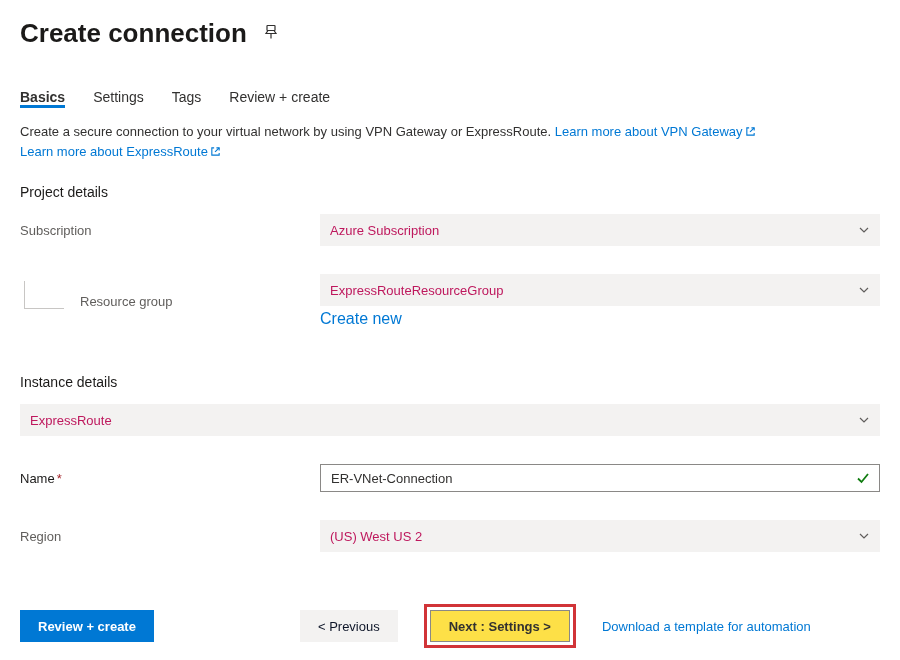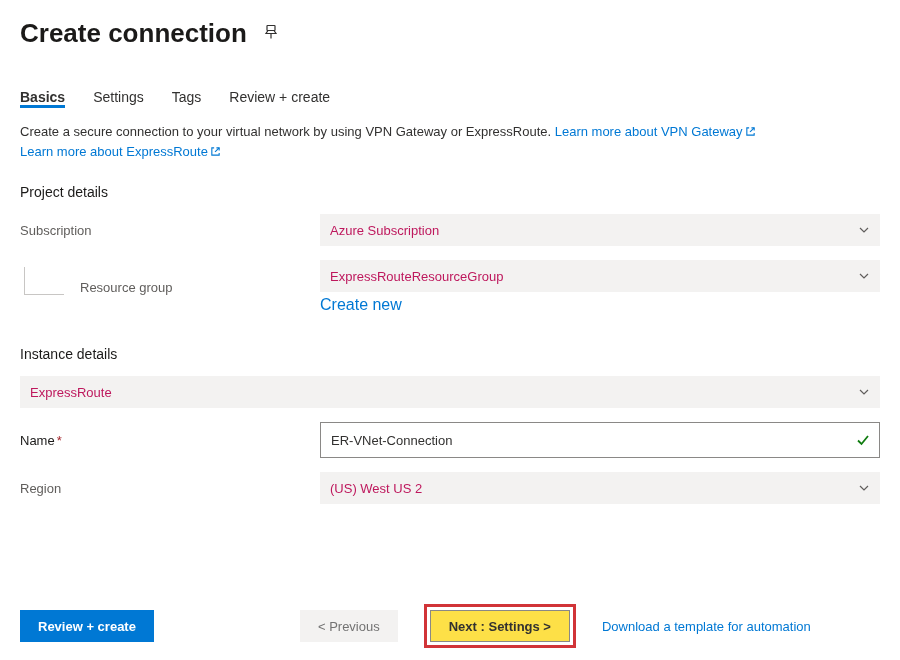--- a/index.html
+++ b/index.html
@@ -62,21 +62,21 @@
     }
     .section-heading {
       font-size: 14px;
       font-weight: 400;
       margin-bottom: 14px;
       color: #1b1a19;
     }
     .form-row {
       display: flex;
       align-items: center;
-      margin-bottom: 14px;
+      margin-bottom: 28px;
     }
     .form-label-col {
       width: 300px;
       flex-shrink: 0;
       display: flex;
       align-items: center;
       gap: 6px;
     }
     .form-label {
       font-size: 13px;
@@ -96,21 +96,21 @@
       align-items: center;
       justify-content: space-between;
       padding: 15px 10px;
       color: #be185d;
       font-size: 13px;
       cursor: pointer;
     }
     .select-box .chev { color: #605e5c; }
     .text-input {
       width: 100%;
-      height: 36px;
+      height: 28px;
       border: 1px solid #8a8886;
       padding: 0 34px 0 10px;
       font-size: 13px;
       color: #323130;
       outline: none;
     }
     .input-wrap { position: relative; }
     .valid-check {
       position: absolute;
       right: 10px;
@@ -170,21 +170,21 @@
       align-items: center;
       justify-content: center;
     }
     .btn-primary {
       background: #0078d4;
       color: #fff;
       font-weight: 600;
     }
     .btn-disabled {
       background: #f3f2f1;
-      color: #737373;
+      color: #0f172a;
     }
     .btn-secondary {
       background: #fde047;
       border: 1px solid #8a8886;
       font-weight: 600;
       color: #323130;
     }
     .next-highlight {
       border: 3px solid #d13438;
       padding: 3px;

